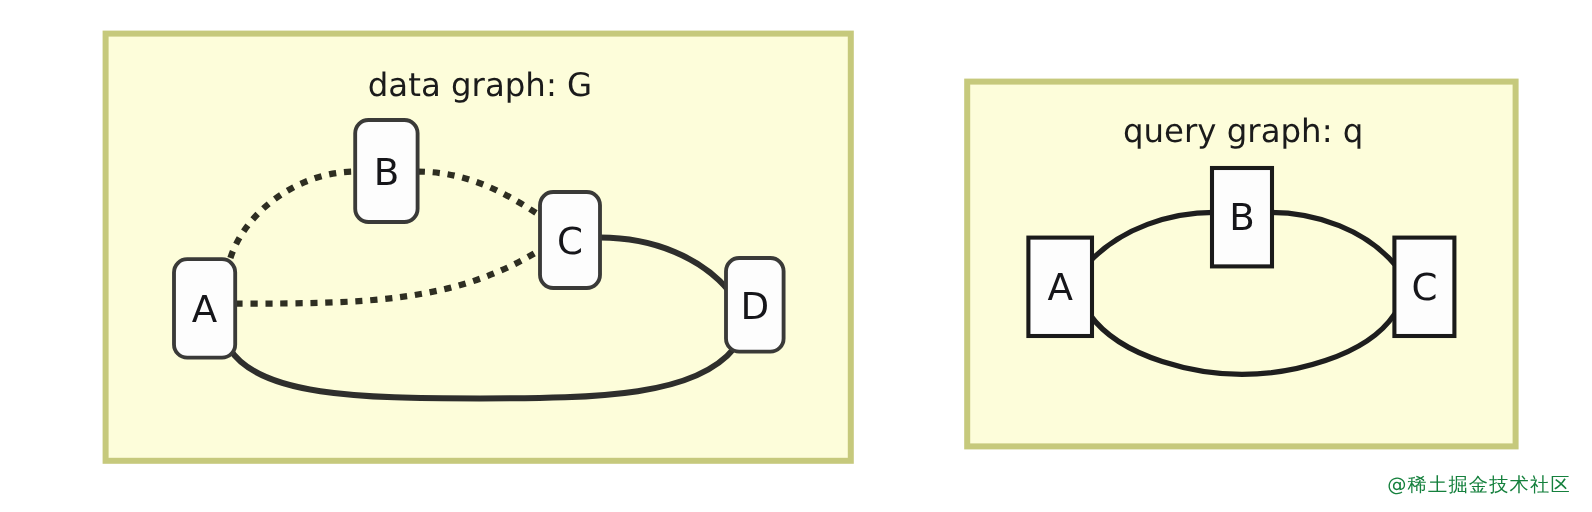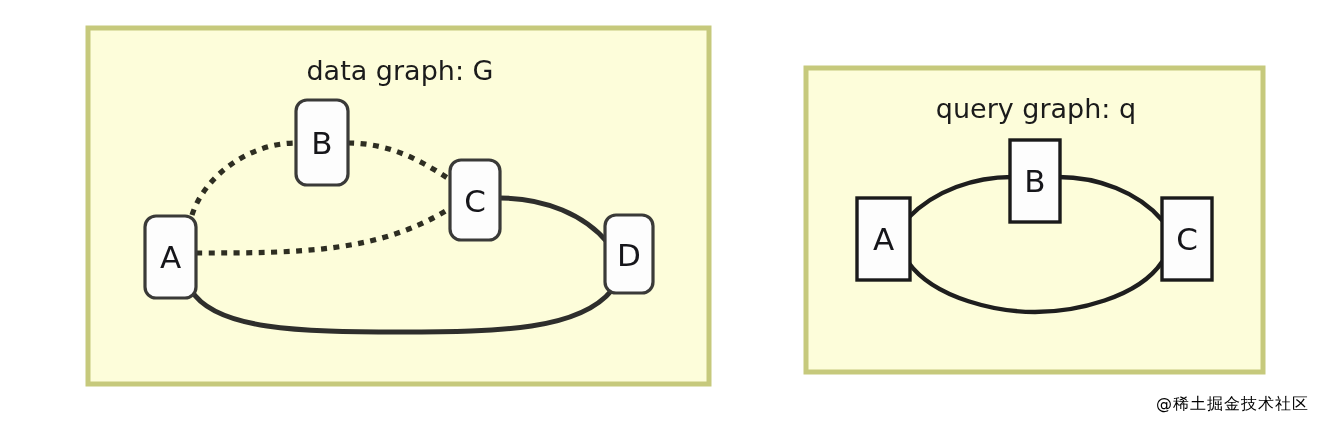--- a/index.html
+++ b/index.html
@@ -67,21 +67,21 @@
     stroke-width: 5.2;
     stroke-dasharray: 6 6.5;
     stroke-linecap: butt;
   }
   .watermark {
     position: absolute;
     right: 18px;
     bottom: 12px;
     font-family: "DejaVu Sans", "Liberation Sans", sans-serif;
     font-size: 16px;
-    color: #000000;
+    color: #15803d;
     letter-spacing: 1px;
     white-space: nowrap;
     user-select: none;
   }
 </style>
 </head>
 <body>
 
 <svg id="canvas" viewBox="0 0 1327 427">
 

